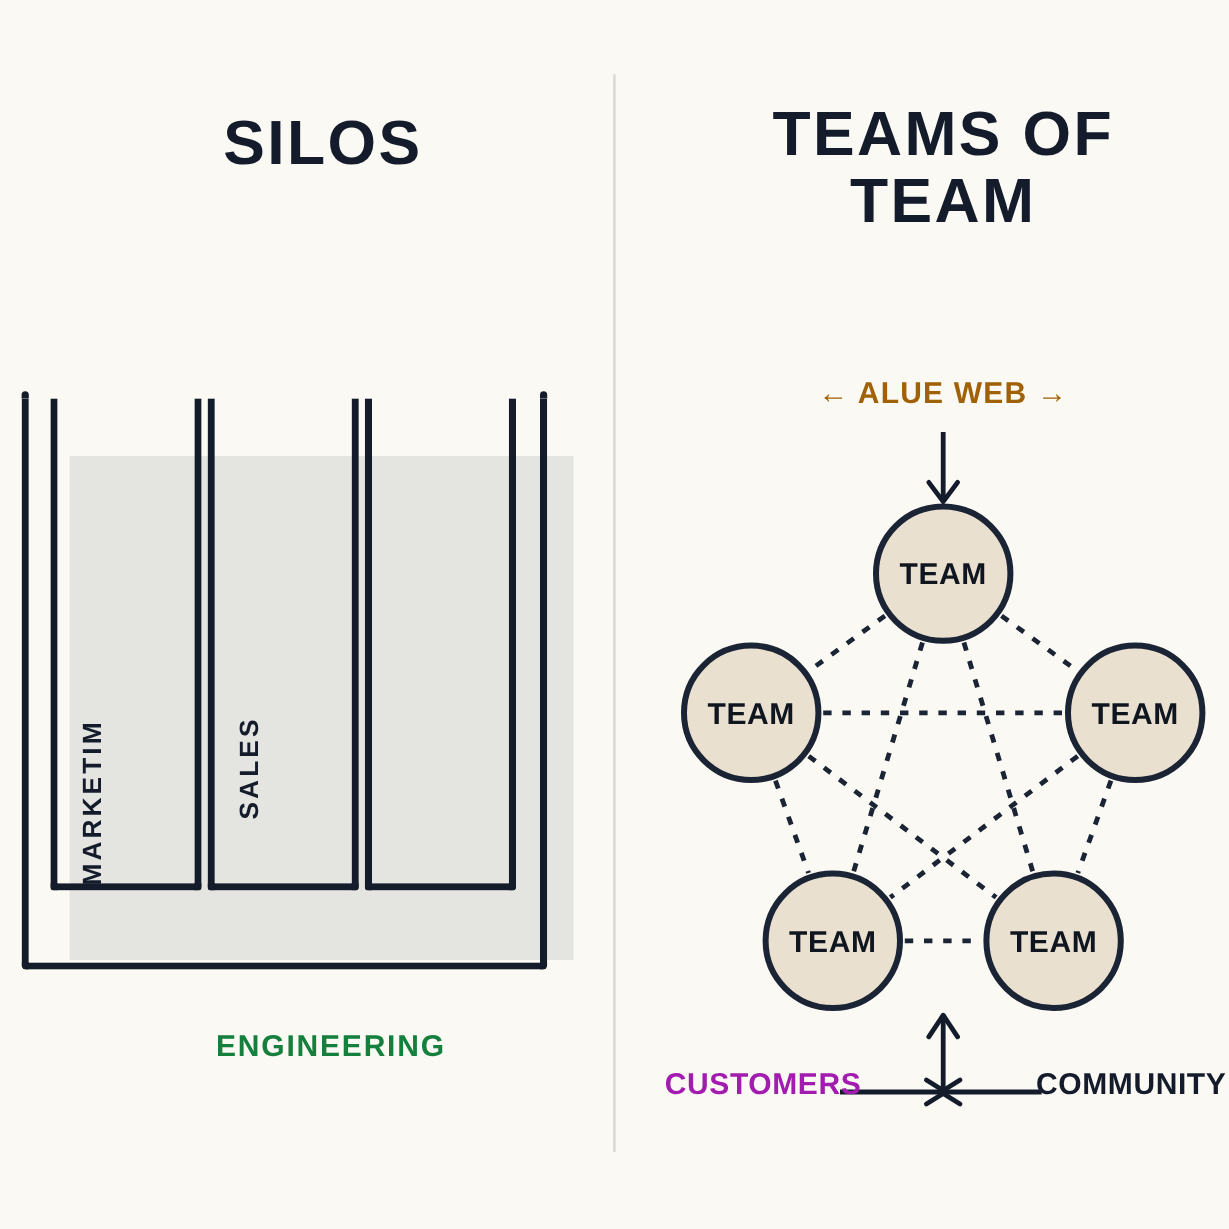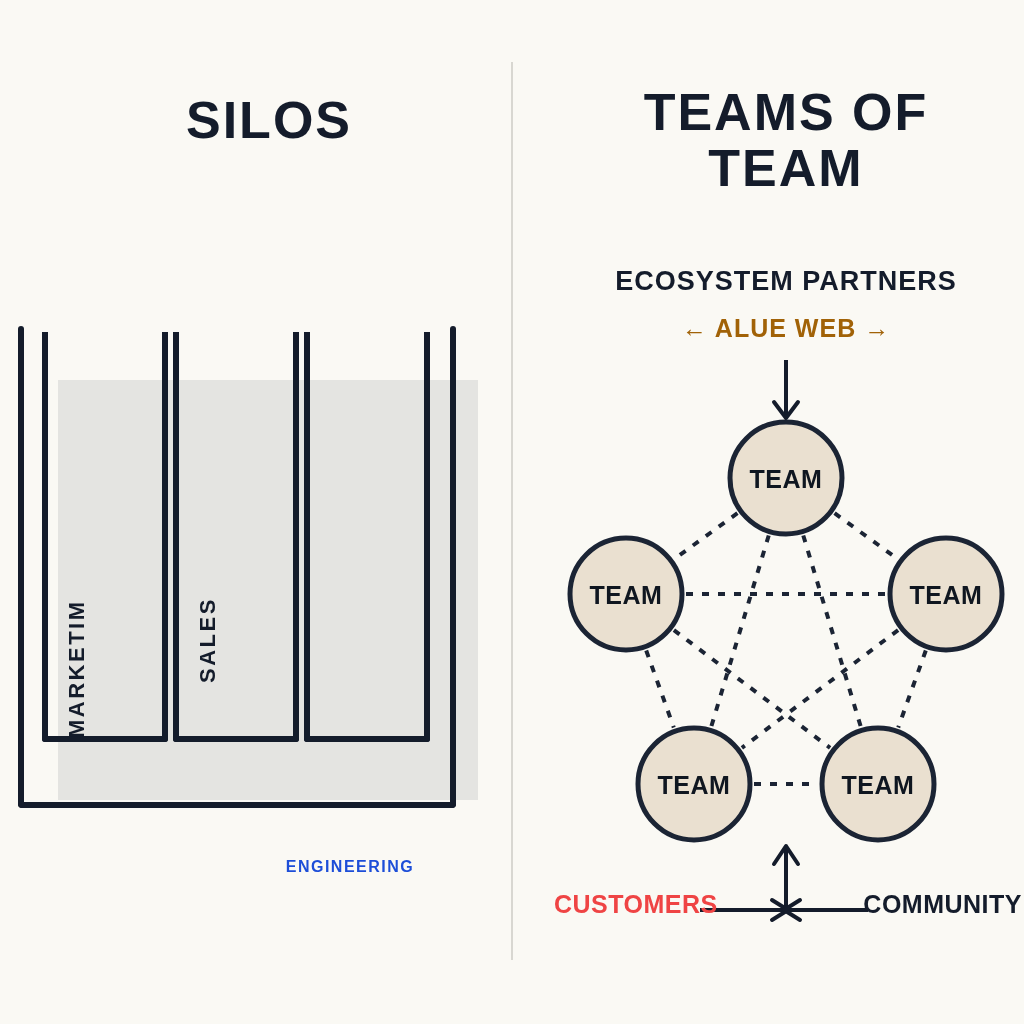--- a/index.html
+++ b/index.html
@@ -120,25 +120,25 @@
     transform: rotate(-90deg);
   }
   #silo-label-1 { left: -4px; top: 330px; width: 126px; text-align: center; }
   #silo-label-2 { left: 127px; top: 295px; width: 126px; text-align: center; }
 
   #engineering-label {
     position: absolute;
     left: 180px;
     top: 858px;
     width: 340px;
-    text-align: center;
-    font-size: 16px;
+    text-align: left;
+    font-size: 25px;
     font-weight: bold;
     letter-spacing: 1.5px;
-    color: #1d4ed8;
+    color: #15803d;
   }
 
   
   #network-wrap {
     position: absolute;
     left: 548px;
     top: 250px;
     width: 476px;
     height: 700px;
   }
@@ -171,21 +171,21 @@
     width: 476px;
     height: 40px;
   }
   #customers-label {
     position: absolute;
     left: 6px;
     top: 0px;
     font-size: 25px;
     font-weight: bold;
     letter-spacing: 0.5px;
-    color: #ef4444;
+    color: #a21caf;
   }
   #community-label {
     position: absolute;
     right: 2px;
     top: 0px;
     font-size: 25px;
     font-weight: bold;
     letter-spacing: 0.5px;
     color: #141C2B;
   }
@@ -251,21 +251,20 @@
     <div class="silo-inner" id="silo-inner-2"></div>
     <div class="silo-inner" id="silo-inner-3"></div>
     <div class="silo-label" id="silo-label-1">MARKETIM</div>
     <div class="silo-label" id="silo-label-2">SALES</div>
   </div>
 
   <div id="engineering-label">ENGINEERING</div>
 
   <div id="network-wrap">
 
-    <div id="ecosystem-label">ECOSYSTEM PARTNERS</div>
 
     <div id="valueweb-label">← ALUE WEB →</div>
 
     <svg class="net-svg" id="net-svg" width="476" height="700" viewBox="0 0 476 700">
       <g id="edges-group">
           <line x1="189.42337339633673" y1="263.21805428765583" x2="126.57662660366326" y2="308.78194571234417" class="edge"></line>
           <line x1="286.57662660366327" y1="263.21805428765583" x2="349.42337339633673" y2="308.78194571234417" class="edge"></line>
           <line x1="220.7246757876864" y1="285.45923053226045" x2="163.2753242123136" y2="476.54076946773955" class="edge"></line>
           <line x1="255.2753242123136" y1="285.45923053226045" x2="312.7246757876864" y2="476.54076946773955" class="edge"></line>
           <line x1="138" y1="344" x2="338" y2="344" class="edge"></line>

